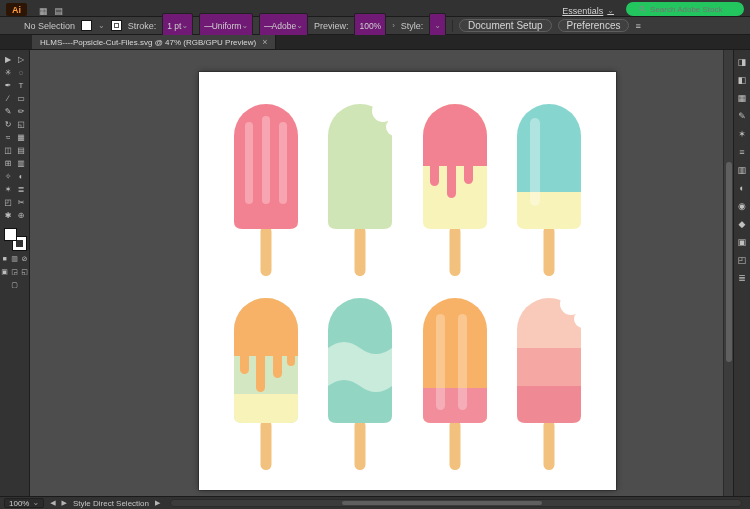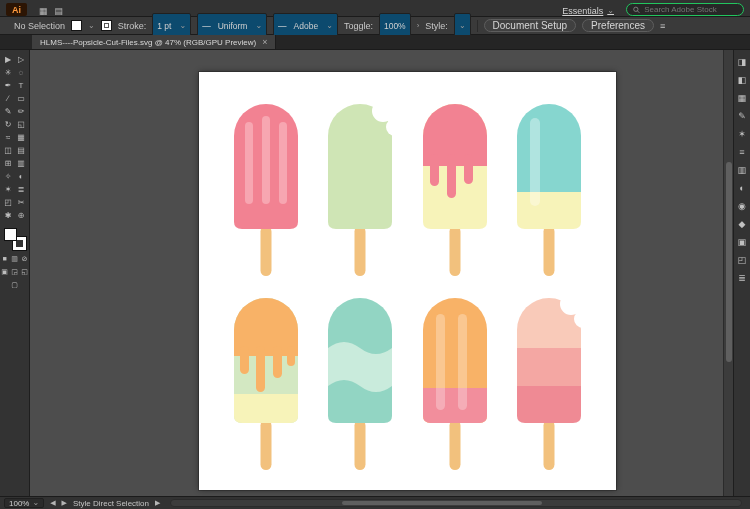--- a/index.html
+++ b/index.html
@@ -9,33 +9,33 @@
 
   
   .appbar { height:17px; background:#323232; border-bottom:1px solid #1b1b1b;
             display:flex; align-items:flex-end; padding:0 6px; gap:12px; font-size:9px; flex:0 0 auto; }
   .logo { width:21px; height:13px; background:#2c1504; color:#ff9a3d; font-weight:bold;
           font-size:9px; display:flex; align-items:center; justify-content:center; border-radius:2px; }
   .appbar-icons { display:flex; gap:7px; color:#b9b9b9; font-size:9px; }
   .spacer { flex:1; }
   .workspace { display:flex; align-items:center; gap:4px; color:#d2d2d2; font-size:9px;text-decoration:underline; }
   .chev { font-size:8px; color:#9a9a9a; line-height:1; }
-  .searchbox { display:flex; align-items:center; gap:4px; background:#272727; border:1px solid #22c55e;
+  .searchbox { display:flex; align-items:center; gap:4px; background:#272727; border:7px solid #22c55e;
                border-radius:8px; height:13px; width:118px; padding:0 6px; }
   .searchbox input { background:transparent; border:none; outline:none; color:#9a9a9a;
                      font-size:8px; width:100%; font-family:"Liberation Sans", sans-serif; }
 
   
   .controlbar { height:18px; background:#3a3a3a; border-bottom:1px solid #1b1b1b;
-                display:flex; align-items:center; gap:6px; padding:0 14px; font-size:9px; flex:0 0 auto; }
+                display:flex; align-items:center; gap:6px; padding:0 24px; font-size:9px; flex:0 0 auto; }
   .cb-label { color:#c8c8c8; }
   .swatch { width:11px; height:11px; background:#ffffff; border:1px solid #141414; display:inline-block; }
   .swatch.stroke { background:#fff; box-shadow: inset 0 0 0 2px #fff, inset 0 0 0 3px #555; }
-  .cb-select { background:#0c4a6e; border:1px solid #202020; border-radius:2px; height:25px;
-               display:flex; align-items:center; gap:8px; padding:0 4px; color:#cfcfcf; font-size:8.5px; }
+  .cb-select { background:#701a75; border:1px solid #202020; border-radius:2px; height:25px;
+               display:flex; align-items:center; gap:0; padding:0 4px; color:#cfcfcf; font-size:8.5px; }
   .cb-btn { border:1px solid #5e5e5e; border-radius:8px; background:#404040; color:#d6d6d6;
             font-size:10px; height:13px; display:flex; align-items:center; padding:0 8px; }
   .cb-sep { width:1px; height:12px; background:#2a2a2a; }
   .dash { letter-spacing:-1px; color:#ddd; }
 
   
   .tabbar { height:15px; background:#252525; display:flex; align-items:stretch;
             padding-left:32px; flex:0 0 auto; border-bottom:1px solid #1b1b1b; }
   .tab { background:#3f3f3f; display:flex; align-items:center; gap:6px; padding:0 8px;
          font-size:8px; color:#d8d8d8; border-right:1px solid #1b1b1b; }
@@ -120,21 +120,21 @@
     <span class="cb-select">
       <span class="dash">—</span>
       <span>Uniform</span>
       <span class="chev">⌄</span>
     </span>
     <span class="cb-select">
       <span class="dash">—</span>
       <span>Adobe</span>
       <span class="chev">⌄</span>
     </span>
-    <span class="cb-label">Toggle:</span>
+    <span class="cb-label">Preview:</span>
     <span class="cb-select">
       <span>100%</span>
     </span>
     <span class="chev">›</span>
     <span class="cb-label">Style:</span>
     <span class="cb-select">
       <span class="chev">⌄</span>
     </span>
     <span class="cb-sep"></span>
     <span class="cb-btn">Document Setup</span>

